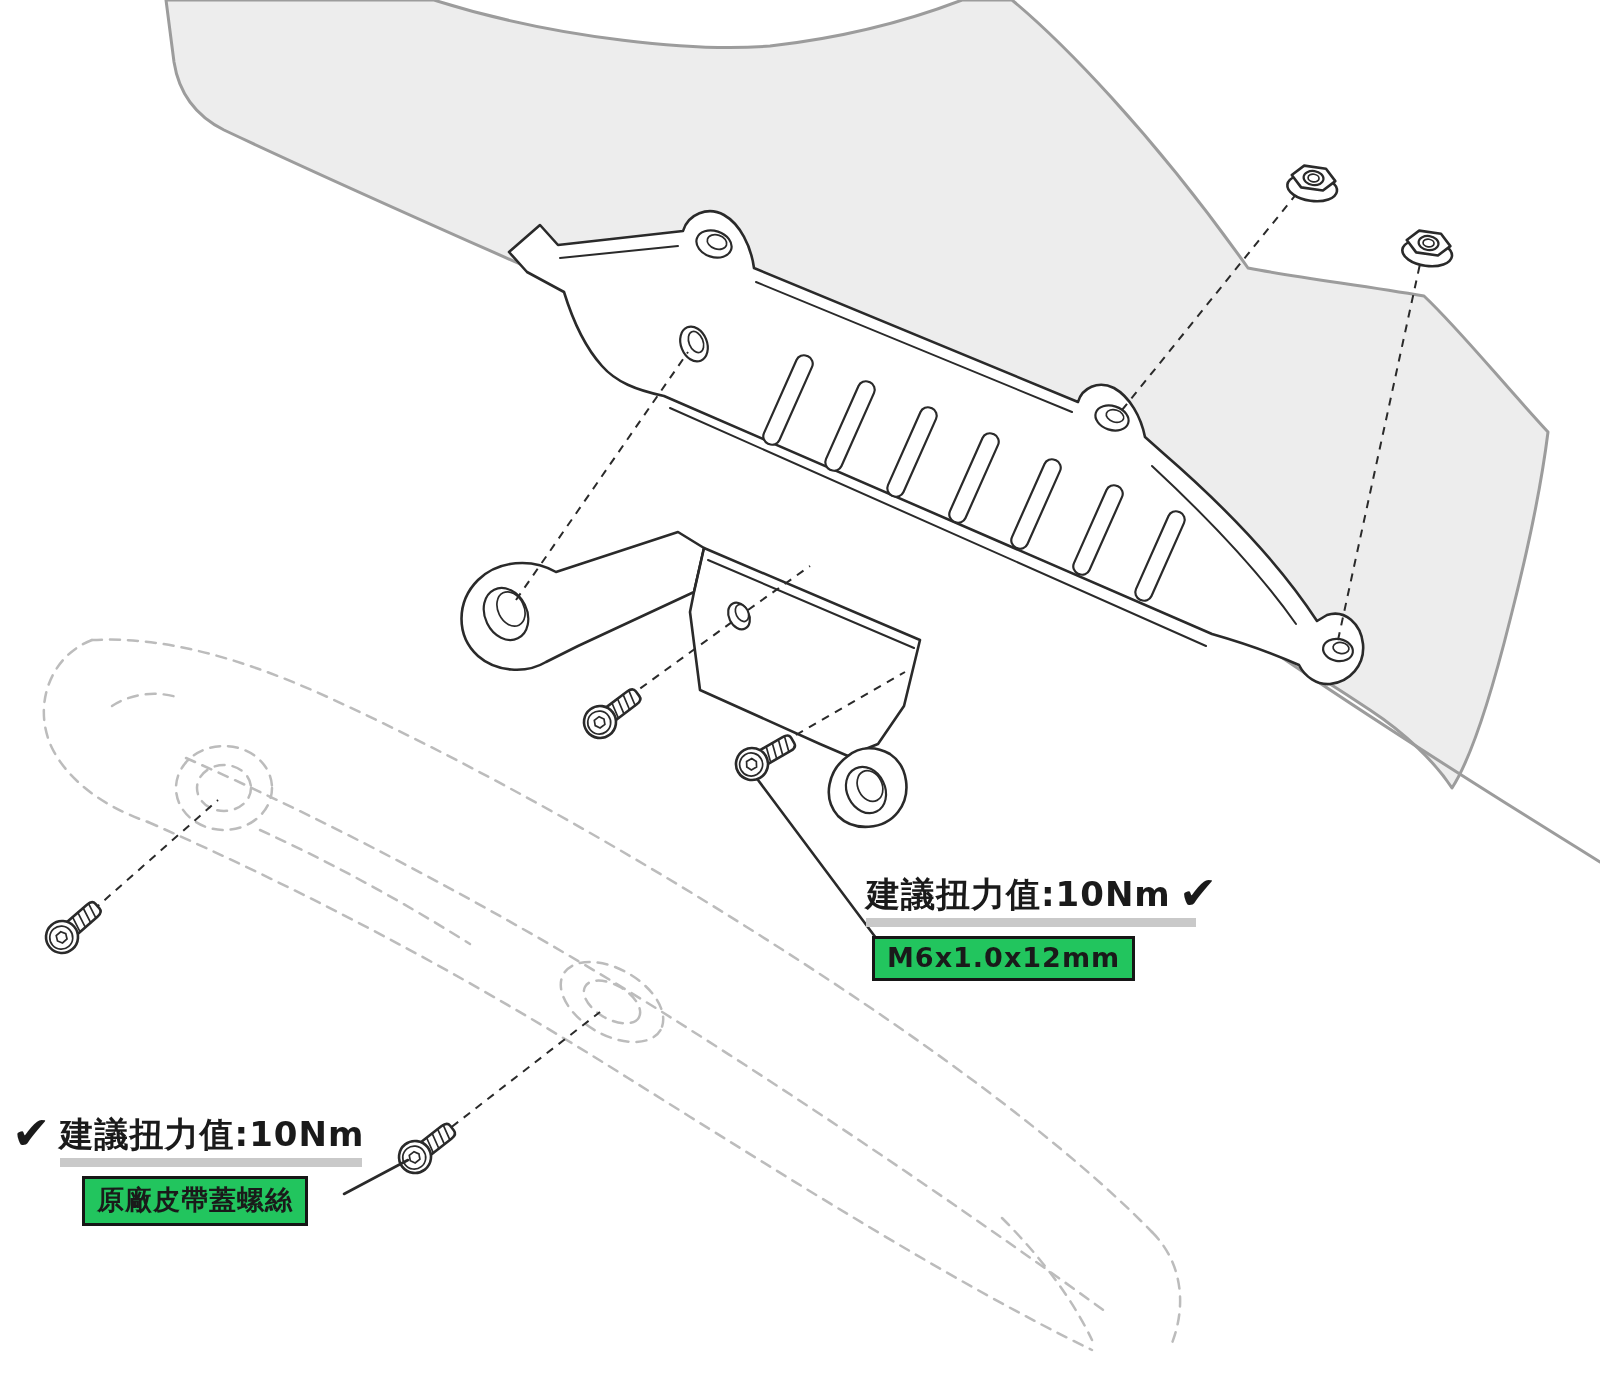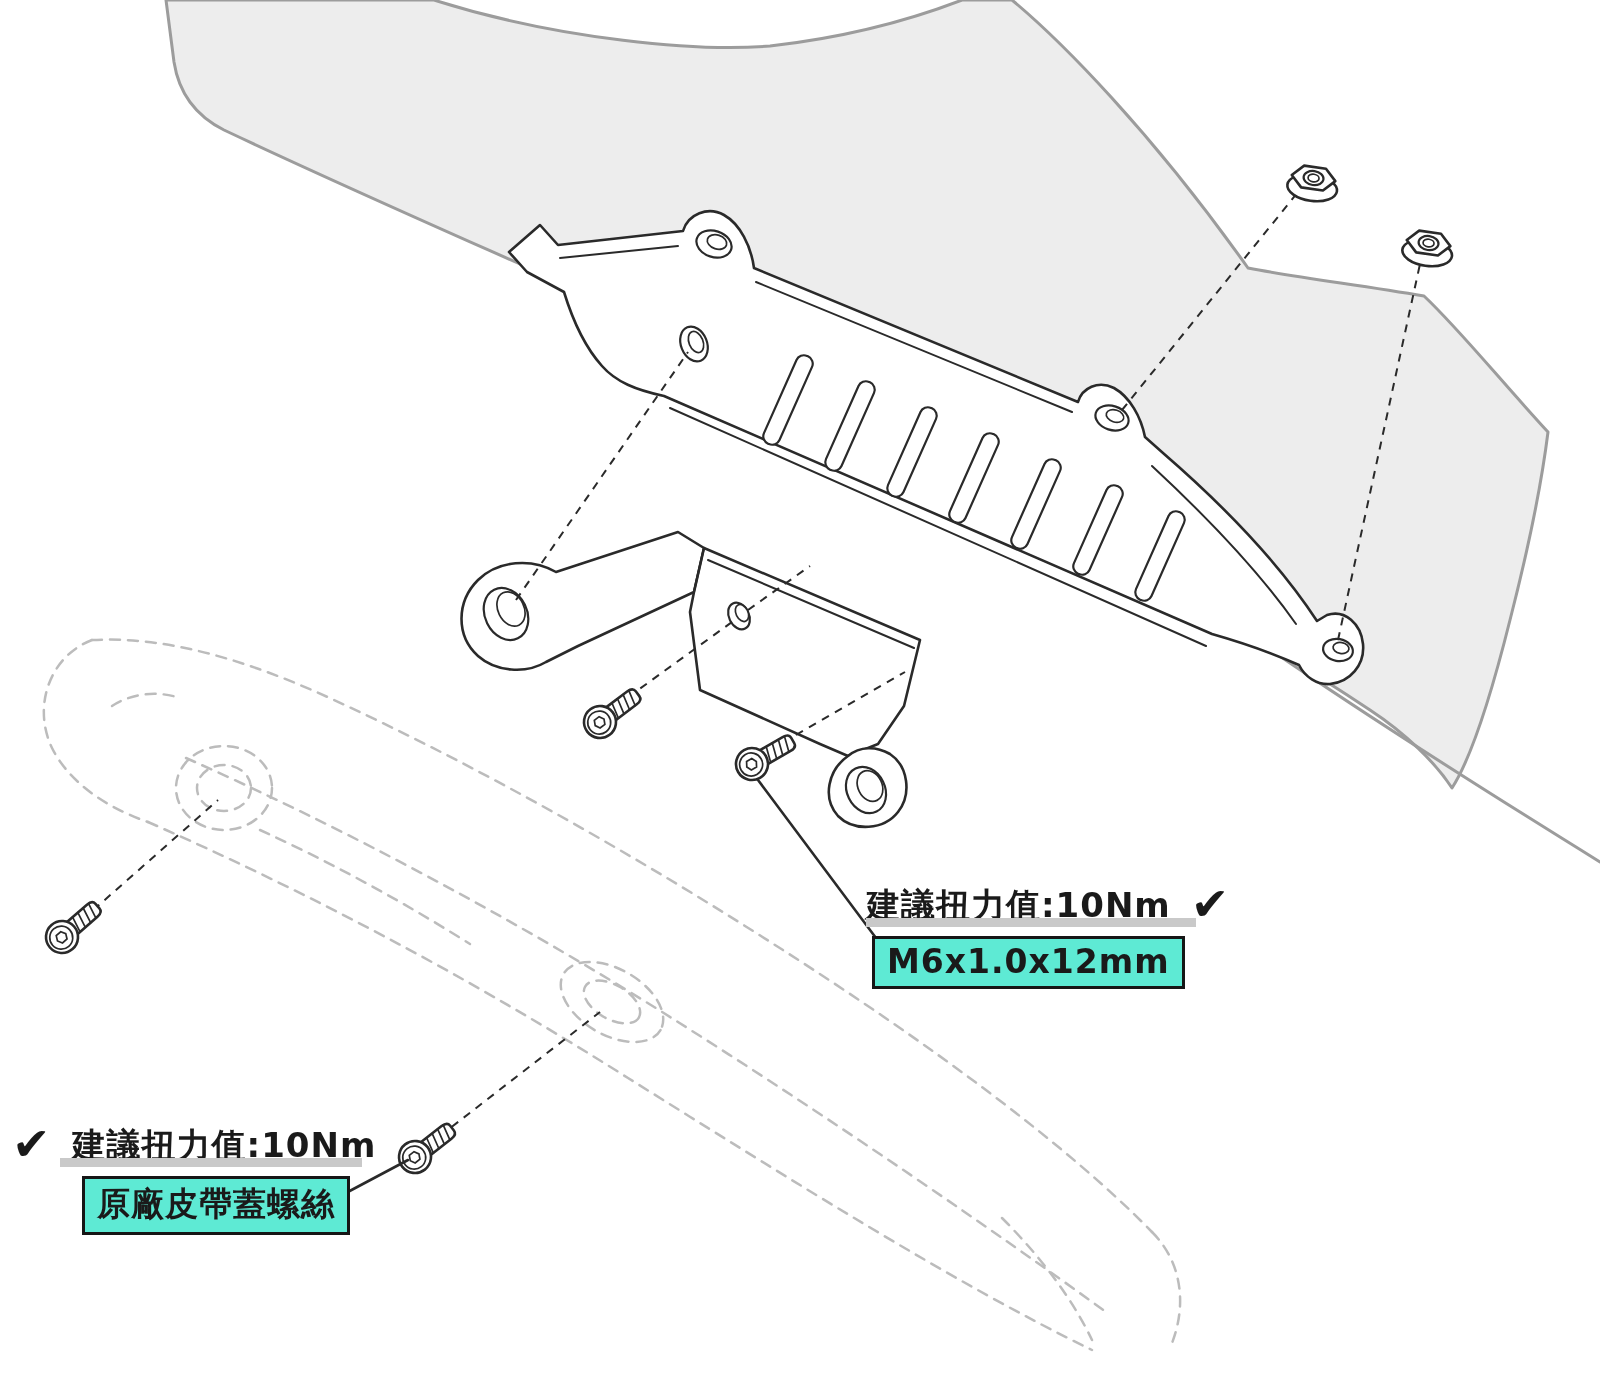--- a/index.html
+++ b/index.html
@@ -17,26 +17,26 @@
   .iline{fill:none;stroke:var(--line,#2a2a2a);stroke-width:2;stroke-linecap:round;}
   .thin{fill:none;stroke:var(--line,#2a2a2a);stroke-width:1.7;stroke-linecap:round;}
   .hole{fill:#ffffff;stroke:var(--line,#2a2a2a);stroke-width:2.2;}
   .hole-inner{fill:#ffffff;stroke:var(--line,#2a2a2a);stroke-width:1.7;}
   .slot{fill:#ffffff;stroke:var(--line,#2a2a2a);stroke-width:2.2;}
   .dash{fill:none;stroke:var(--line,#2a2a2a);stroke-width:2;stroke-dasharray:8 7;stroke-linecap:butt;}
   .phantom{fill:none;stroke:var(--phantom-line,#bcbcbc);stroke-width:2.5;stroke-dasharray:10 8;stroke-linecap:round;}
   .leader{fill:none;stroke:var(--line,#2a2a2a);stroke-width:2.6;stroke-linecap:round;}
 
   
-  .note{position:absolute;display:flex;align-items:center;gap:20px;color:var(--text,#1a1a1a);
-        font-weight:600;font-size:34px;letter-spacing:1px;white-space:nowrap;margin-top:11px;}
+  .note{position:absolute;display:flex;align-items:center;gap:8px;color:var(--text,#1a1a1a);
+        font-weight:600;font-size:34px;letter-spacing:1px;white-space:nowrap;}
   .check{font-size:46px;font-weight:700;line-height:1;transform:translateY(-2px);}
   .underbar{position:absolute;height:9px;background:var(--underline,#c9c9c9);}
-  .part-box{position:absolute;border:3px solid #161616;background:#5eead4;color:var(--text,#1a1a1a);
-            font-weight:700;font-size:33px;letter-spacing:1px;padding:3px 12px 5px 12px;white-space:nowrap;}
+  .part-box{position:absolute;border:3px solid #161616;background:#22c55e;color:var(--text,#1a1a1a);
+            font-weight:700;font-size:27px;letter-spacing:1px;padding:3px 12px 5px 12px;white-space:nowrap;}
 </style>
 </head>
 <body>
 
 <div class="stage">
 <svg viewBox="0 0 1600 1378" width="1600" height="1378">
 
   <defs>
 
     <g id="screw">

